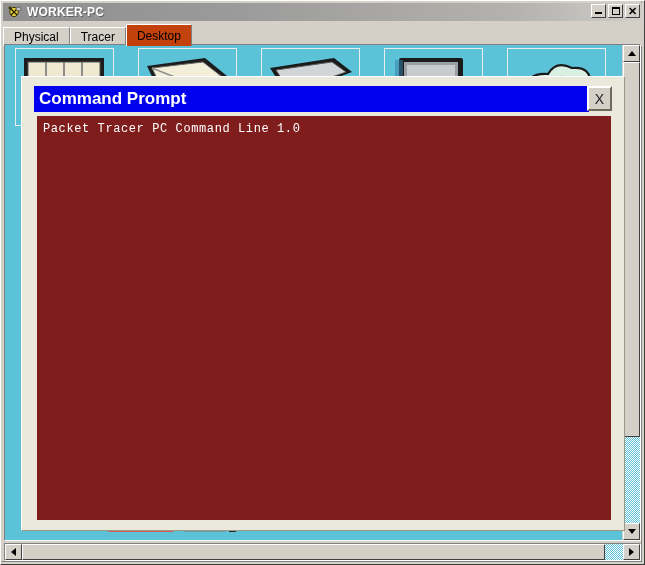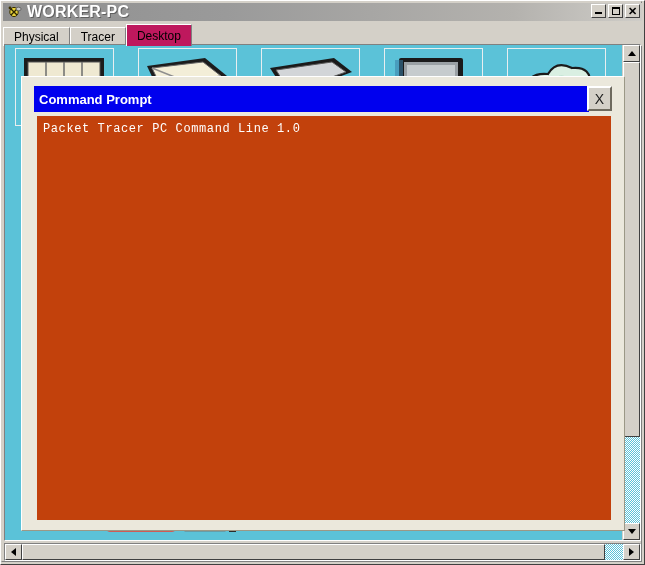--- a/index.html
+++ b/index.html
@@ -27,21 +27,21 @@
   
   .titlebar{
     position:absolute;left:3px;top:3px;width:639px;height:18px;
     background:linear-gradient(to right,#8f8f8f 0%,#9a9a9a 35%,#b4b2ae 80%,#cfcdc8 100%);
     display:flex;align-items:center;
   }
   .title-icon{
     width:16px;height:14px;margin-left:4px;margin-right:4px;position:relative;flex:0 0 auto;
   }
   .title-text{
-    color:#ffffff;font-size:16px;font-weight:bold;letter-spacing:0.2px;
+    color:#ffffff;font-size:12px;font-weight:bold;letter-spacing:0.2px;
     text-shadow:1px 1px 0 rgba(0,0,0,.35);
     white-space:nowrap;
   }
   .win-buttons{position:absolute;right:2px;top:1px;display:flex;gap:2px;}
   .wbtn{
     width:15px;height:14px;box-sizing:border-box;
     background:#d4d0c8;
     border:1px solid #ffffff;border-right-color:#404040;border-bottom-color:#404040;
     position:relative;
     display:flex;align-items:center;justify-content:center;
@@ -65,21 +65,21 @@
     display:flex;align-items:center;justify-content:center;
     font-size:12px;color:#000;
     background:#d4d0c8;
     border-left:1px solid #ffffff;
     border-top:1px solid #ffffff;
     border-right:1px solid #808080;
     position:relative;
   }
   .tab.active{
     height:22px;
-    background:#be185d;
+    background:#c2410c;
     border-left:1px solid #ffffff;
     border-top:1px solid #ffffff;
     border-right:1px solid #808080;
     font-weight:normal;
     z-index:3;
   }
 
   
   .desk-frame{
     position:absolute;left:4px;top:44px;width:637px;height:497px;
@@ -155,33 +155,33 @@
     background:#ebe8dc;
     border:1px solid #ffffff;
     border-right-color:#9b9886;border-bottom-color:#9b9886;
   }
   .cmd-title{
     position:absolute;left:12px;top:9px;width:555px;height:26px;
     background:#0000ee;
     display:flex;align-items:center;
   }
   .cmd-title-text{
-    color:#ffffff;font-size:13px;font-weight:bold;margin-left:5px;
+    color:#ffffff;font-size:17px;font-weight:bold;margin-left:5px;
     font-family:"Liberation Sans",sans-serif;white-space:nowrap;
   }
   .cmd-close{
     position:absolute;right:12px;top:9px;width:25px;height:25px;box-sizing:border-box;
     background:#d4d0c8;
     border:2px solid #ffffff;border-right-color:#6e6a5e;border-bottom-color:#6e6a5e;
     display:flex;align-items:center;justify-content:center;
     font-size:14px;color:#222;font-family:"Liberation Sans",sans-serif;
   }
   .cmd-term{
     position:absolute;left:15px;top:39px;width:574px;height:404px;
-    background:#c2410c;
+    background:#7f1d1d;
     overflow:hidden;
     padding:6px 16px 0 6px;box-sizing:border-box;
   }
   .term-line{
     color:#ffffff;
     font-family:"Liberation Mono","DejaVu Sans Mono",monospace;
     font-size:12px;line-height:14px;white-space:pre;
     letter-spacing:0.6px;
   }
 

